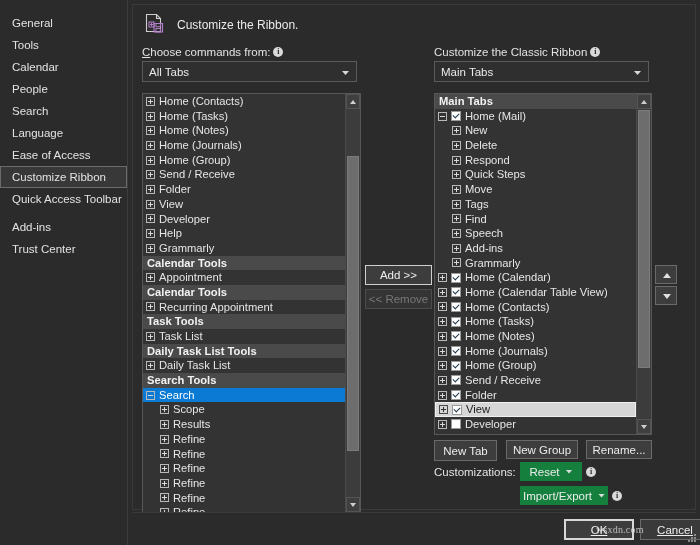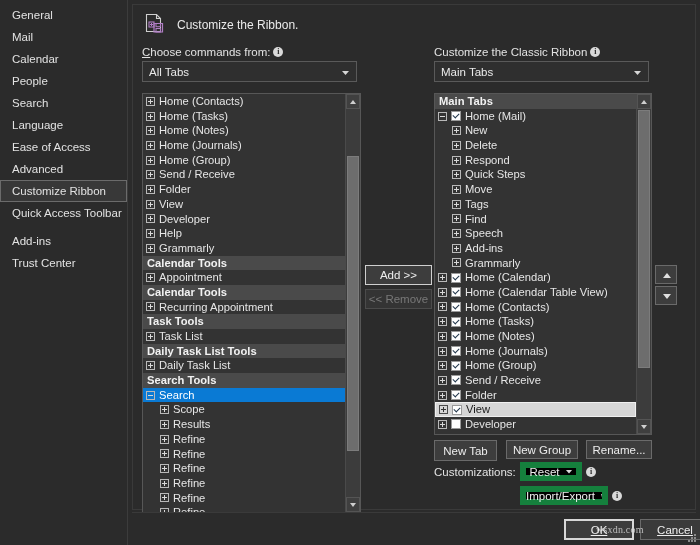--- a/index.html
+++ b/index.html
@@ -20,21 +20,21 @@
     font-size: 11.5px;
   }
 
   
   #sidebar {
     position: absolute;
     left: 0; top: 0;
     width: 128px; height: 545px;
     background: #2b2b2b;
     border-right: 1px solid #3c3c3c;
-    padding-top: 4px;
+    padding-top: 12px;
   }
   .side-item {
     height: 22px;
     line-height: 22px;
     padding-left: 12px;
     color: #e2e2e2;
     font-size: 11.5px;
     white-space: nowrap;
     cursor: default;
   }
@@ -251,22 +251,22 @@
     position: absolute;
     left: 7px; top: 7px;
     width: 8px; height: 5px;
     background: #e0e0e0;
   }
   .arrowbtn.up i { clip-path: polygon(50% 0, 100% 100%, 0 100%); }
   .arrowbtn.dn i { clip-path: polygon(0 0, 100% 0, 50% 100%); }
 
   .splitbtn {
     position: absolute;
-    background: #000000;
-    border: 6px solid #15803d;
+    background: #15803d;
+    border: 1px solid #15803d;
     color: #ececec;
     font-size: 11.5px;
     display: flex; align-items: center;
     justify-content: center;
     gap: 6px;
     cursor: default;
   }
   .splitbtn .caret {
     width: 7px; height: 4px;
     background: #dcdcdc;
@@ -321,27 +321,26 @@
     position: absolute; width: 2px; height: 2px; background: #8a8a8a;
   }
 </style>
 </head>
 <body>
 
 <div id="root">
 
   <div id="sidebar">
     <div class="side-item">General</div>
-    <div class="side-item">Mail</div>
+    <div class="side-item">Tools</div>
     <div class="side-item">Calendar</div>
     <div class="side-item">People</div>
     <div class="side-item">Search</div>
     <div class="side-item">Language</div>
     <div class="side-item">Ease of Access</div>
-    <div class="side-item">Advanced</div>
     <div class="side-item selected">Customize Ribbon</div>
     <div class="side-item">Quick Access Toolbar</div>
     <div class="side-item sep-above">Add-ins</div>
     <div class="side-item">Trust Center</div>
   </div>
 
   <div id="main">
     <div id="panel-border"></div>
 
     <div id="hdr">

